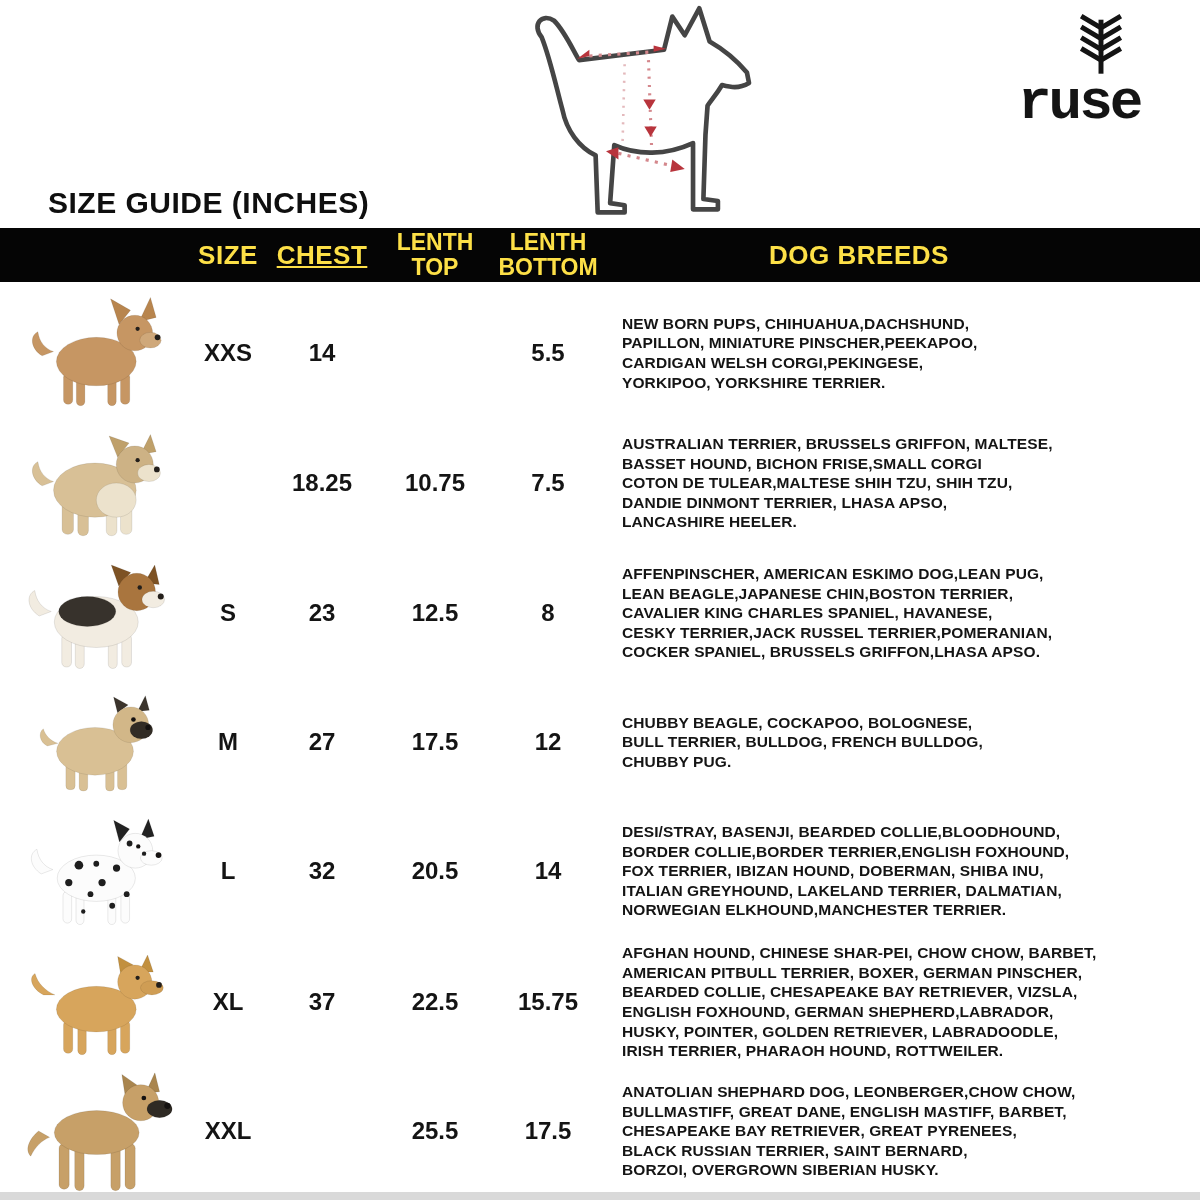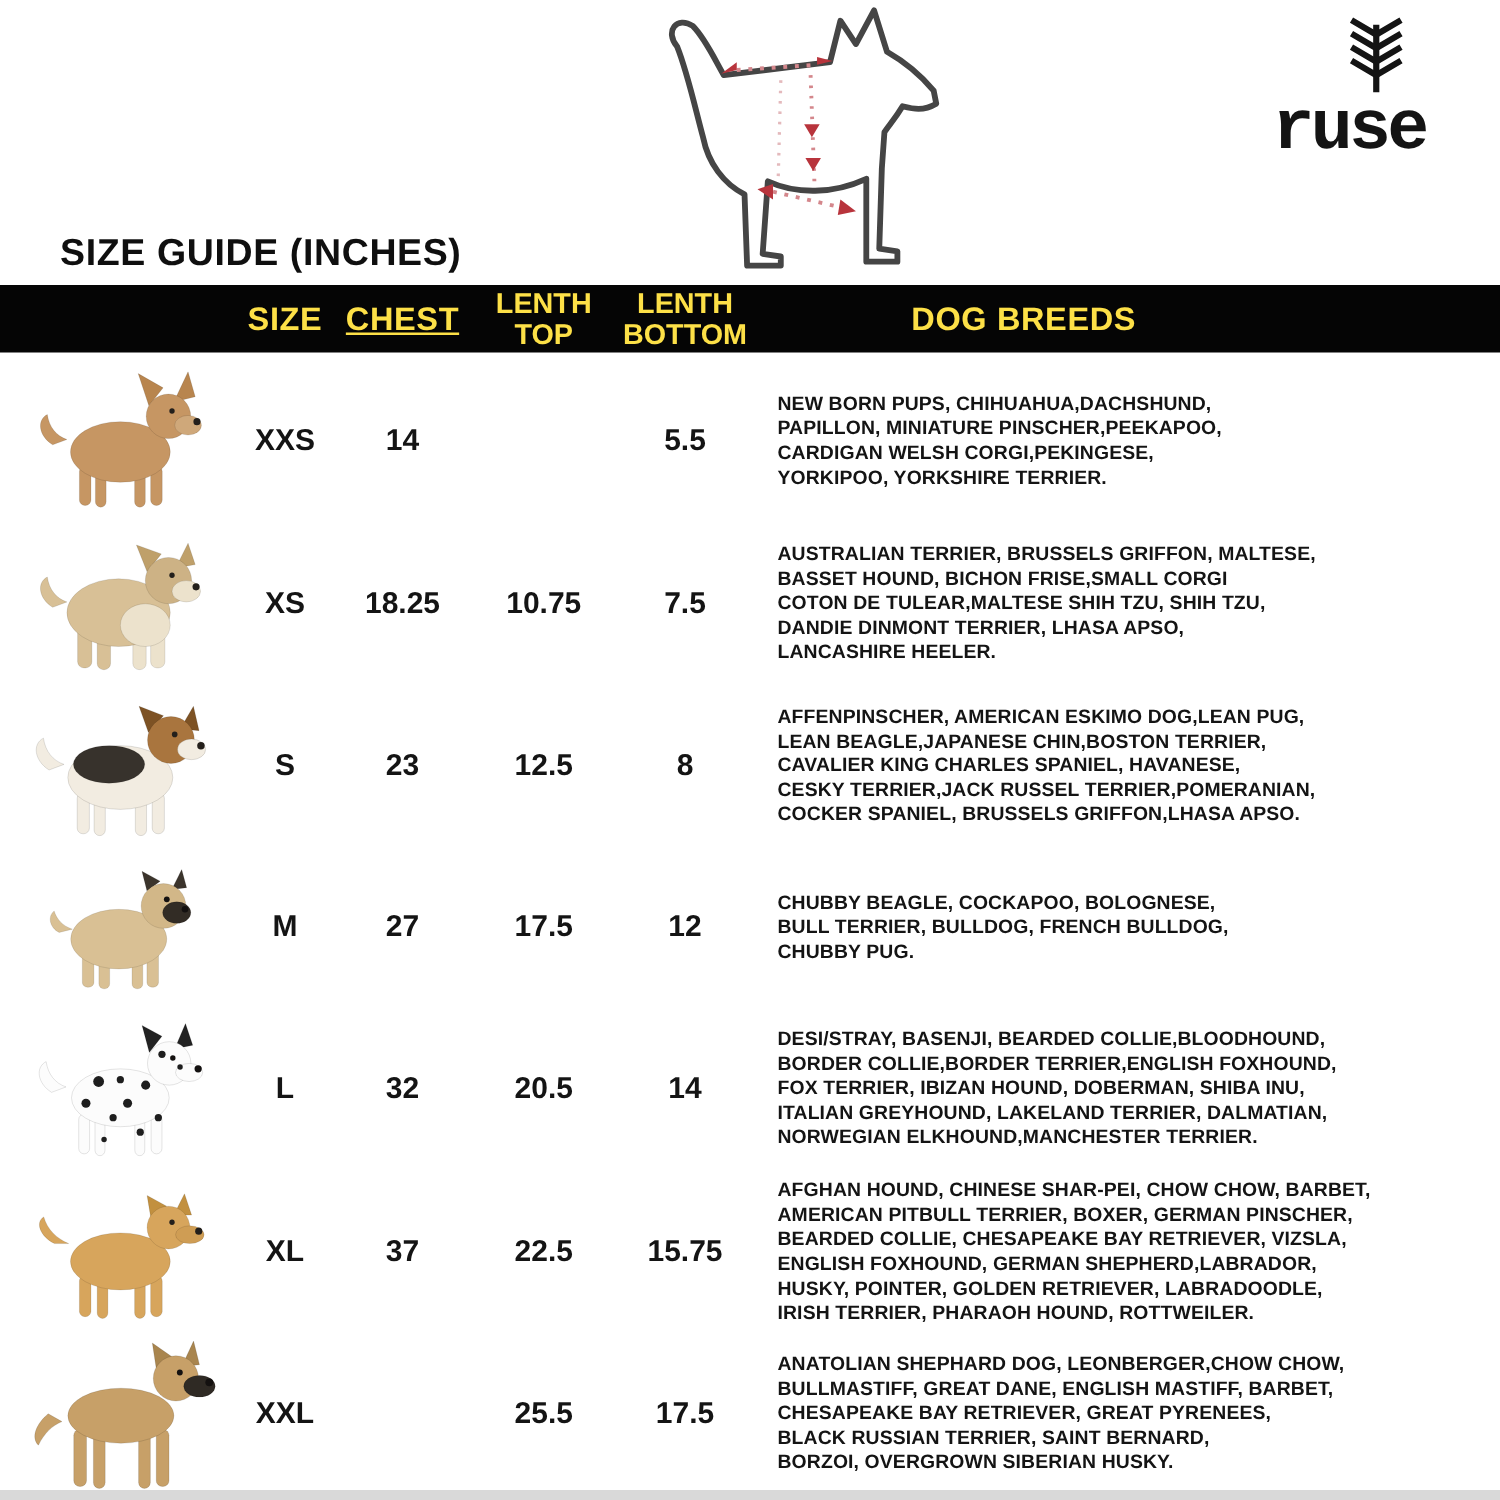--- a/index.html
+++ b/index.html
@@ -17,21 +17,21 @@
   
   .header-bar{position:absolute;left:0;top:228px;width:1200px;height:54px;background:#050505;}
   .hcol{position:absolute;top:0;height:100%;display:flex;align-items:center;justify-content:center;
         color:#fde047;font-weight:bold;text-align:center;}
   .hcol.single{font-size:26px;letter-spacing:.5px;}
   .hcol.double{font-size:23px;line-height:25px;white-space:pre-line;}
   .h-size{left:180px;width:96px;}
   .h-chest{left:268px;width:108px;text-decoration:underline;}
   .h-ltop{left:380px;width:110px;}
   .h-lbot{left:490px;width:116px;}
-  .h-breeds{left:619px;width:400px;}
+  .h-breeds{left:659px;width:400px;}
   
   .row{position:absolute;left:0;width:1200px;}
   .cell{position:absolute;top:0;height:100%;display:flex;align-items:center;justify-content:center;
         font-weight:bold;font-size:24px;color:#141414;}
   .c-dog{left:12px;width:170px;}
   .c-size{left:180px;width:96px;}
   .c-chest{left:268px;width:108px;}
   .c-ltop{left:380px;width:110px;}
   .c-lbot{left:490px;width:116px;}
   .c-breeds{left:622px;width:560px;justify-content:flex-start;text-align:left;
@@ -129,21 +129,20 @@
         <ellipse class="part" cx="102" cy="90" rx="58" ry="38" fill="#d8c096"></ellipse>
         <ellipse class="part" cx="132" cy="104" rx="28" ry="24" fill="#ece2cc"></ellipse>
         <path class="part" d="M134,44 L122,14 L150,24 Z" fill="#bfa06a"></path>
         <path class="part" d="M166,40 L180,12 L188,36 Z" fill="#bfa06a"></path>
         <circle class="part" cx="158" cy="54" r="26" fill="#cdb285"></circle>
         <ellipse class="part" cx="178" cy="66" rx="16" ry="12" fill="#ece2cc"></ellipse>
         <circle cx="189" cy="61" r="4" fill="#231f1b"></circle>
           <circle cx="162" cy="48" r="3" fill="#231f1b"></circle>
       </svg>
     </div>
-    <div class="cell c-size">XS</div>
     <div class="cell c-chest">18.25</div>
     <div class="cell c-ltop">10.75</div>
     <div class="cell c-lbot">7.5</div>
     <div class="cell c-breeds">AUSTRALIAN TERRIER, BRUSSELS GRIFFON, MALTESE,
 BASSET HOUND, BICHON FRISE,SMALL CORGI
 COTON DE TULEAR,MALTESE SHIH TZU, SHIH TZU,
 DANDIE DINMONT TERRIER, LHASA APSO,
 LANCASHIRE HEELER.</div>
   </div>
 

